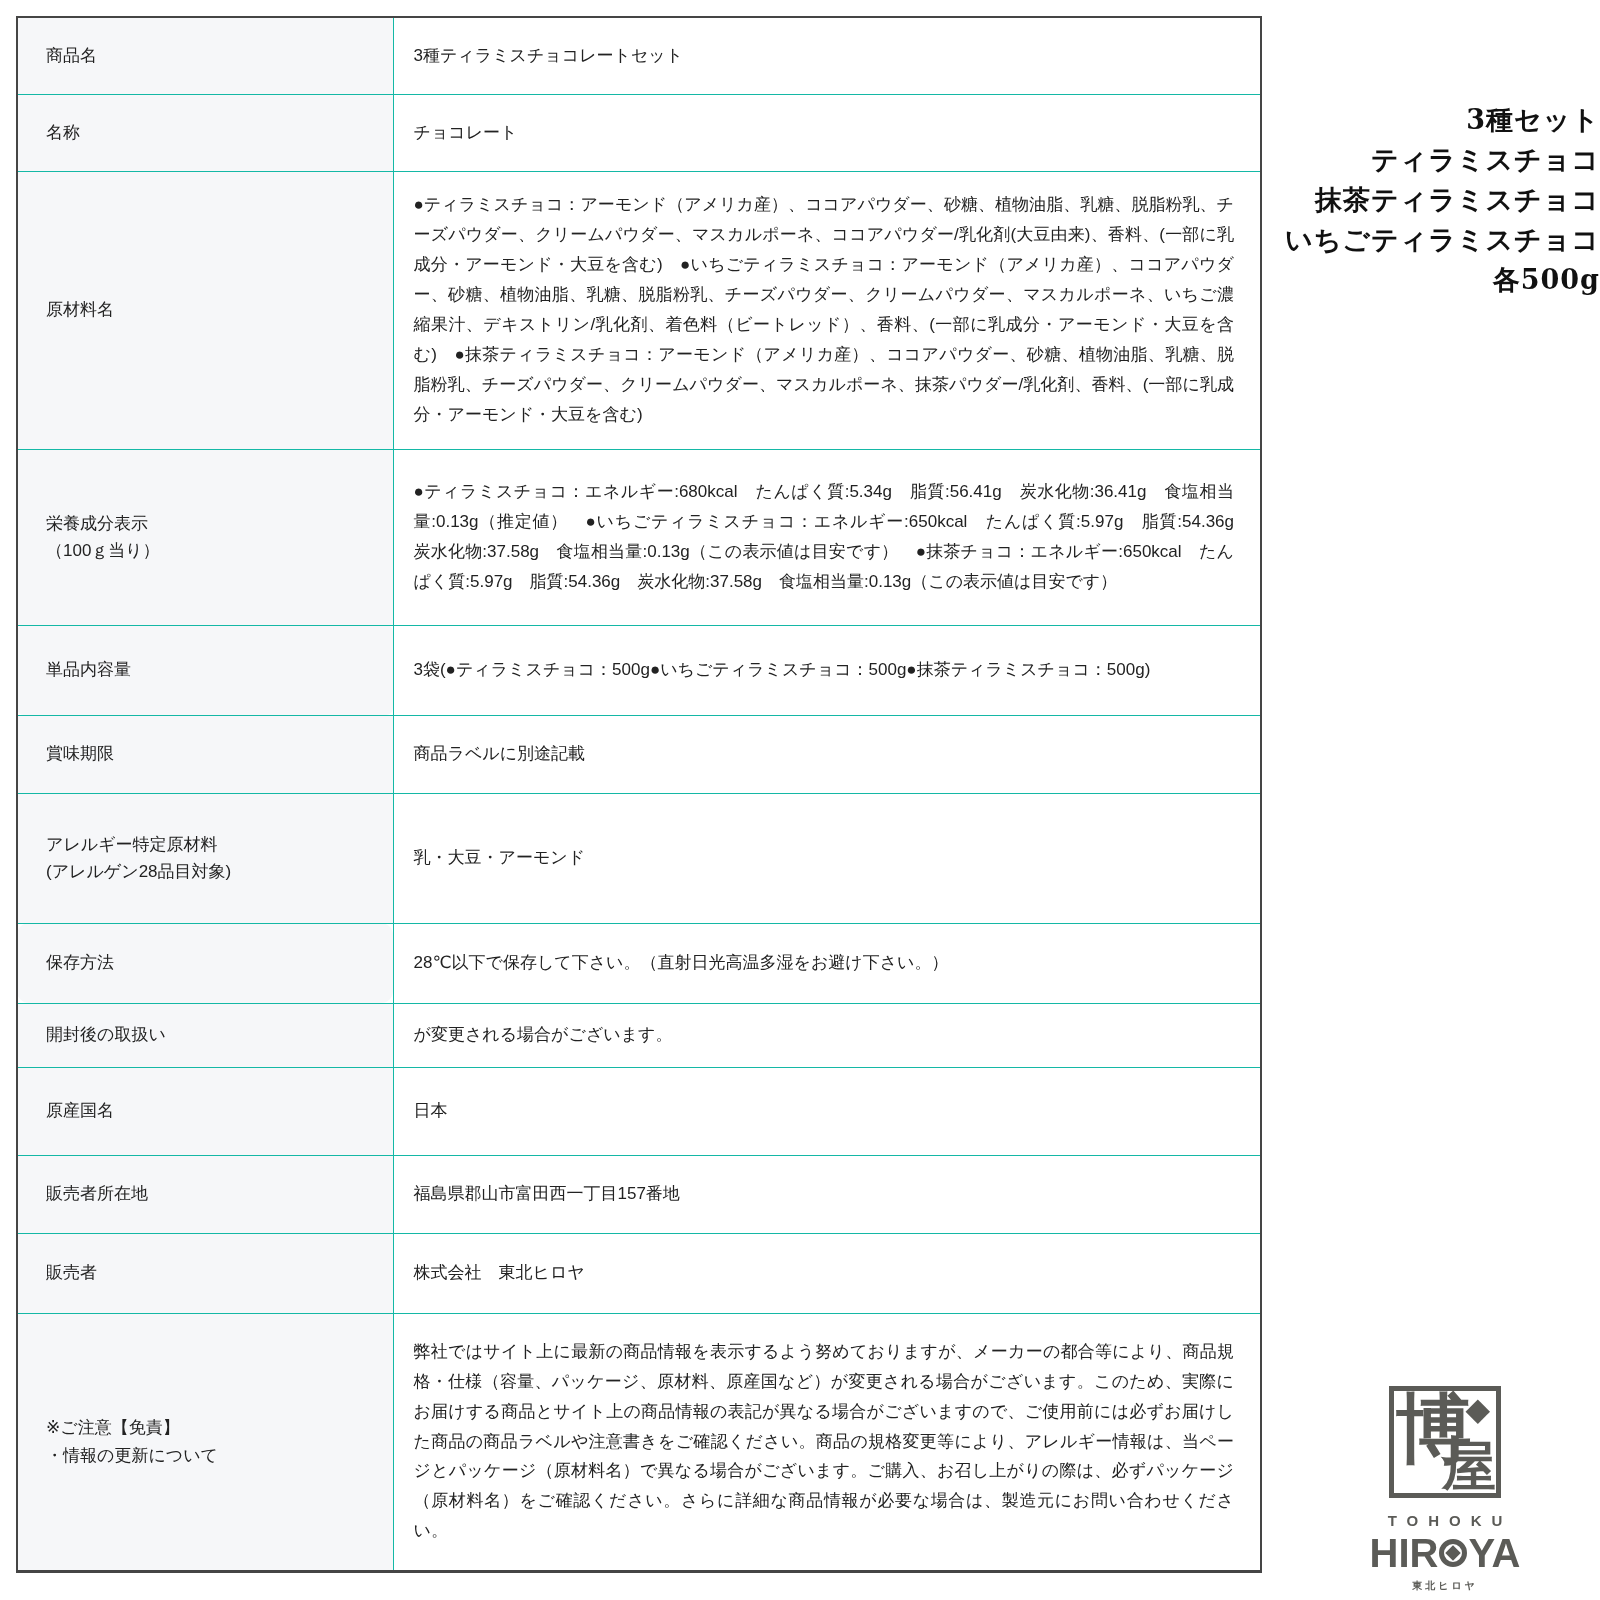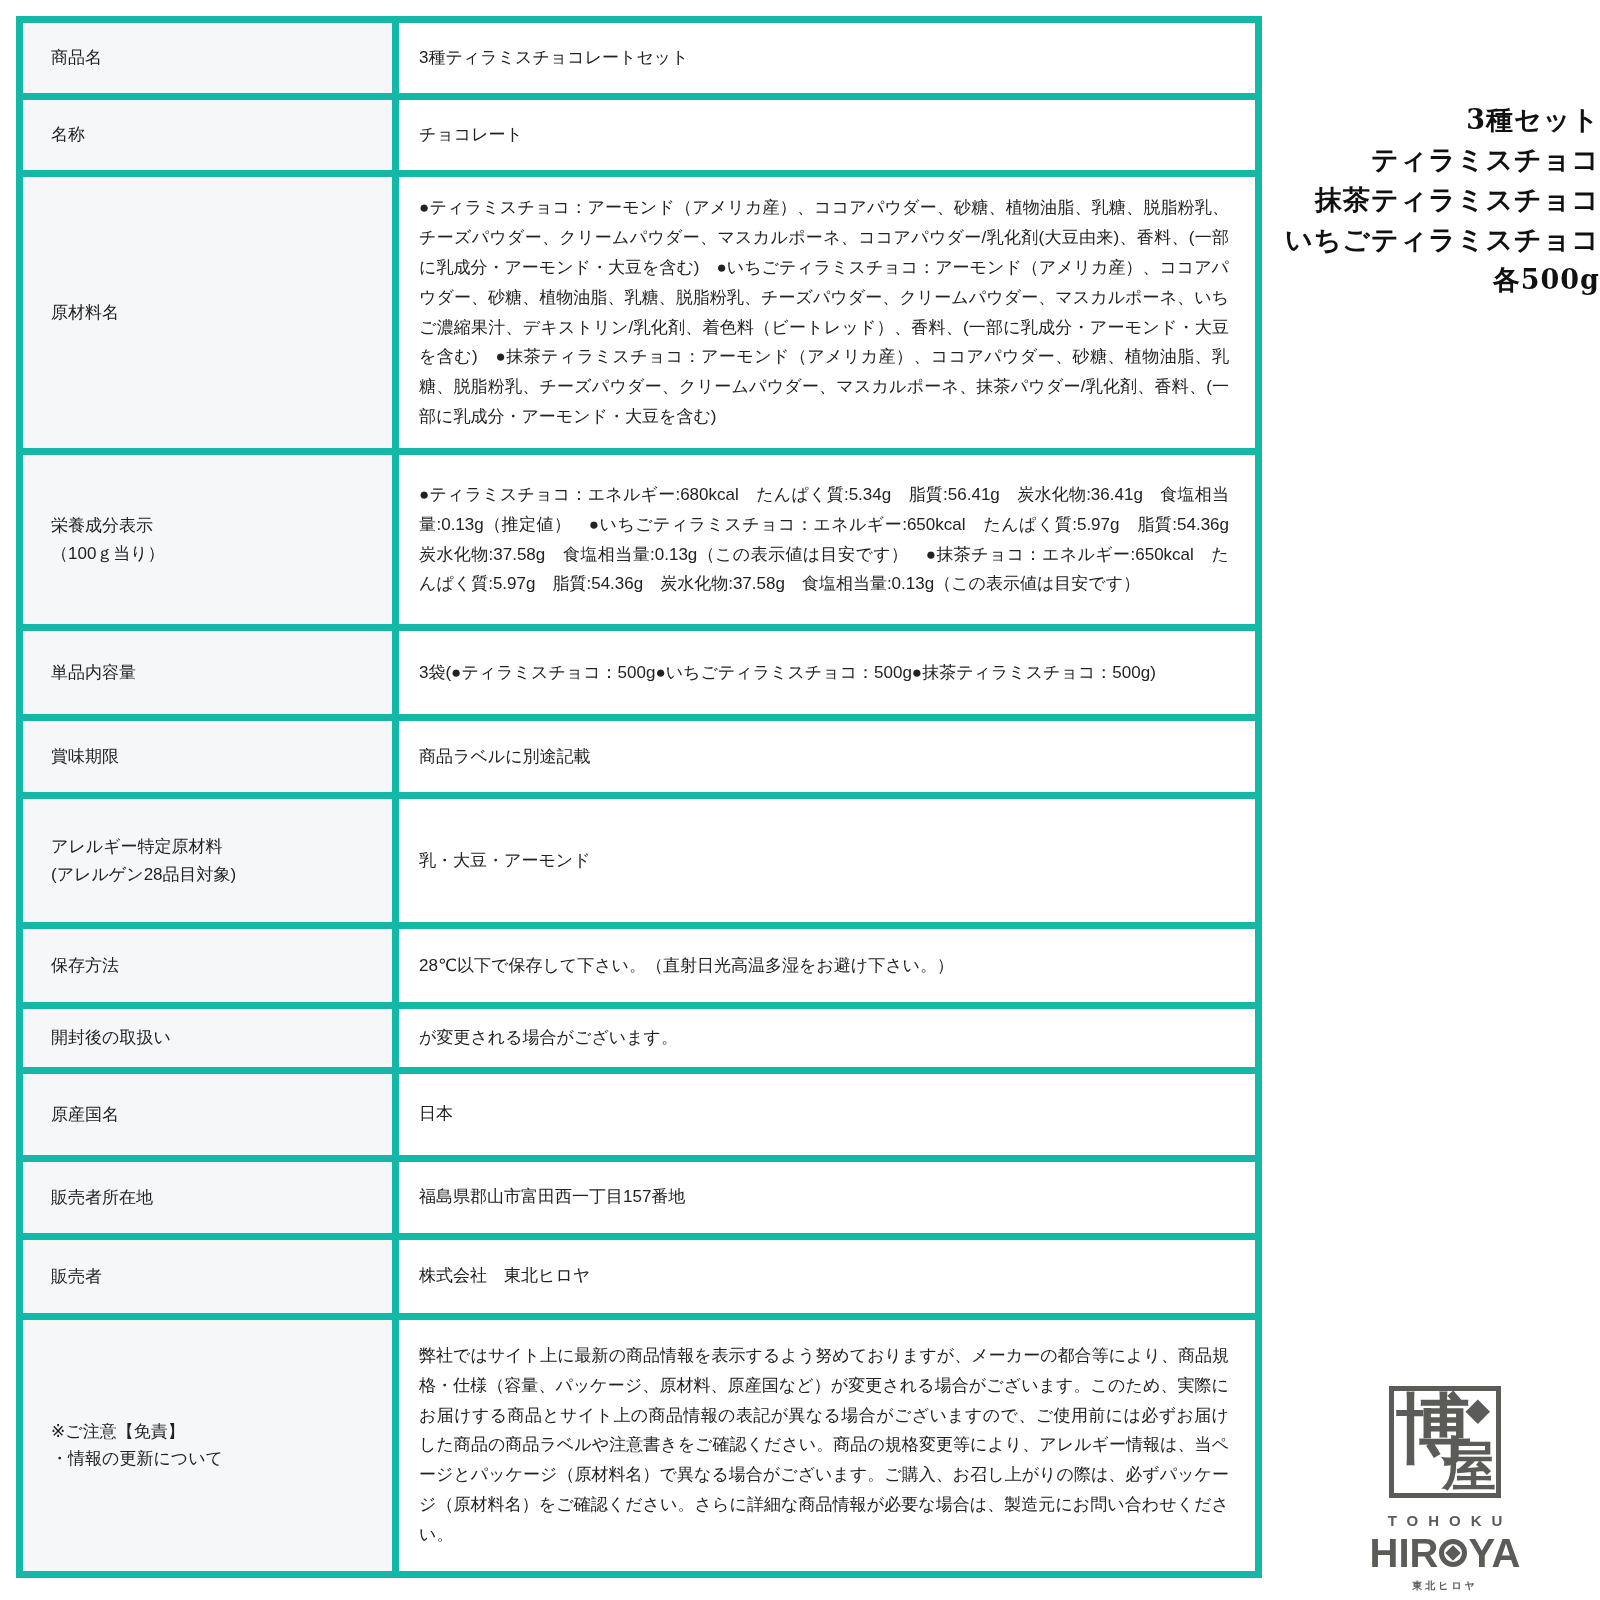--- a/index.html
+++ b/index.html
@@ -5,21 +5,21 @@
   * { margin:0; padding:0; box-sizing:border-box; }
   html,body { background:#ffffff; }
   body { font-family:"Liberation Sans","DejaVu Sans",sans-serif; color:#222; }
 
   .canvas { position:relative; width:1600px; height:1600px; background:#fff; overflow:hidden; }
 
   
   table.spec { position:absolute; left:16px; top:16px; width:1246px;
                border-collapse:collapse; table-layout:fixed;
                border:2px solid #454545; border-bottom-width:3px; }
-  table.spec td { border:7px solid #14b8a6; vertical-align:middle; }
+  table.spec td { border:1px solid #14b8a6; vertical-align:middle; }
   td.cell-label { width:376px; background:#f6f7f9; padding:10px 14px 10px 28px;
                   font-size:17px; line-height:1.6; color:#222; white-space:pre-line; }
   td.cell-value { padding:14px 26px 14px 20px; font-size:17px; line-height:1.76;
                   color:#222; text-align:justify; }
   tr:nth-child(1)  td { height:77px; }
   tr:nth-child(2)  td { height:77px; }
   tr:nth-child(3)  td { height:278px; }
   tr:nth-child(4)  td { height:176px; }
   tr:nth-child(5)  td { height:90px;border-radius:7px; }
   tr:nth-child(6)  td { height:78px; }

